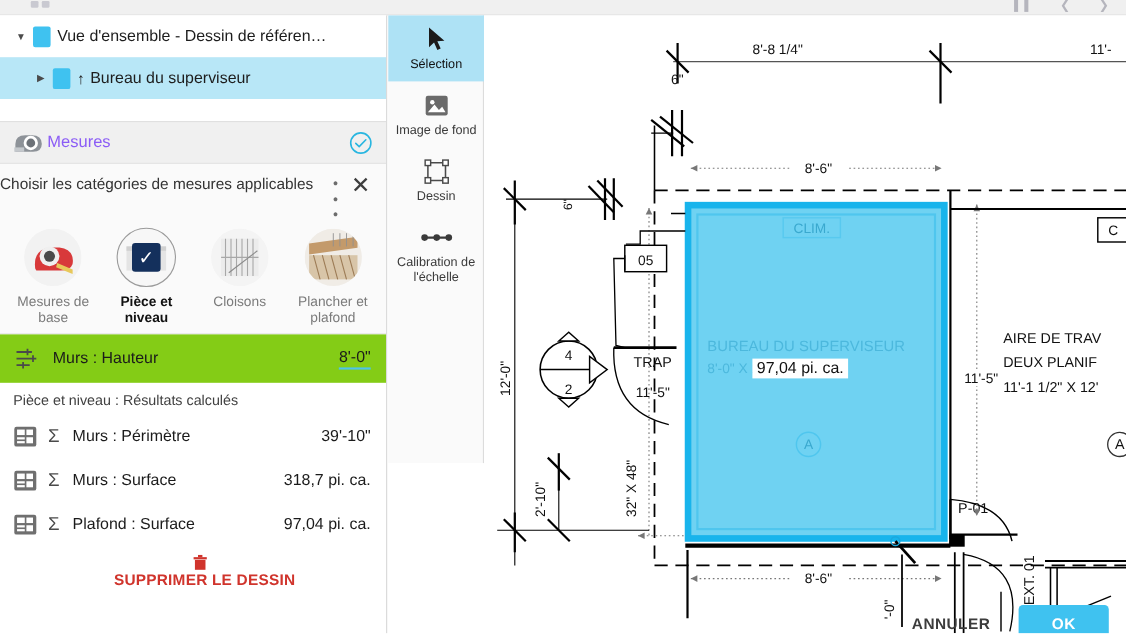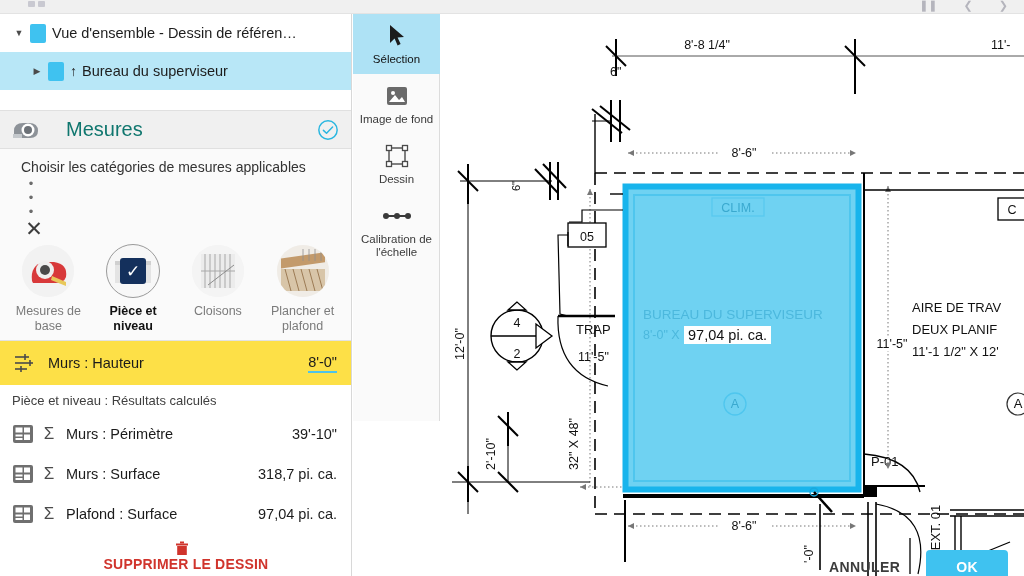--- a/index.html
+++ b/index.html
@@ -44,25 +44,25 @@
   .tree-label { white-space:nowrap; overflow:hidden; text-overflow:ellipsis; }
 
   .tree-blank { height:20px; background:#fff; }
 
   .mesures-bar {
     display:flex; align-items:center; height:39px;
     background:#f0f0f0; border-top:1px solid #e0e0e0; border-bottom:1px solid #e0e0e0;
     padding:0 12px;
   }
   .tape-icon { width:30px; height:22px; flex:none; }
-  .mesures-title { margin-left:24px; font-size:20px; color:#0f766e; flex:1; }
+  .mesures-title { margin-left:1px; font-size:15px; color:#8b5cf6; flex:1; }
   .check-circle { width:22px; height:22px; flex:none; }
 
   .cat-panel { background:#fafafa; padding:10px 0 4px 0; }
-  .cat-head { display:flex; align-items:flex-start; padding:0 10px 0 21px;flex-direction:column; }
+  .cat-head { display:flex; align-items:flex-start; padding:0 10px 0 0; }
   .cat-head-txt {
     flex:1; font-size:14px; line-height:17px; color:#333; padding-right:6px;
   }
   .kebab { width:20px; text-align:center; color:#6c6c6c; font-size:13px; line-height:14px; letter-spacing:0; flex:none; padding-top:1px;}
   .kebab span{display:block;}
   .xclose { width:26px; text-align:center; font-size:21px; color:#3d3d3d; line-height:20px; flex:none; font-weight:300;}
 
   .cat-items { display:flex; padding:6px 6px 2px 6px; }
   .cat-item { flex:1; display:flex; flex-direction:column; align-items:center; }
   .cat-thumb { width:52px; height:52px; border-radius:50%; overflow:hidden; position:relative; background:#f4f4f4; }
@@ -71,21 +71,21 @@
   .cat-item.selected .cat-label { color:#111; font-weight:bold; }
   .chk-box {
     position:absolute; left:50%; top:50%; transform:translate(-50%,-50%);
     width:26px; height:26px; background:#14305c; border-radius:3px;
     color:#fff; font-size:17px; display:flex; align-items:center; justify-content:center;
   }
 
   .divider { height:1px; background:#e2e2e2; }
 
   .row-h {
-    display:flex; align-items:center; height:44px; padding:0 14px 0 12px; background:#fde047;
+    display:flex; align-items:center; height:44px; padding:0 14px 0 12px; background:#84cc16;
   }
   .row-h .ri { width:26px; flex:none; }
   .row-h .rl { flex:1; font-size:14.5px; color:#1b1b1b; margin-left:10px; }
   .row-h .rv { font-size:14.5px; color:#1b1b1b; border-bottom:2px solid #4ec3ea; padding-bottom:1px; }
 
   .section-label { padding:8px 0 6px 12px; font-size:13px; color:#404040; }
 
   .res-row { display:flex; align-items:center; height:40px; padding:0 14px 0 12px; }
   .calc-ico { width:22px; height:20px; flex:none; }
   .sigma { width:22px; text-align:center; font-size:17px; color:#4a4a4a; flex:none; margin-left:4px;}

